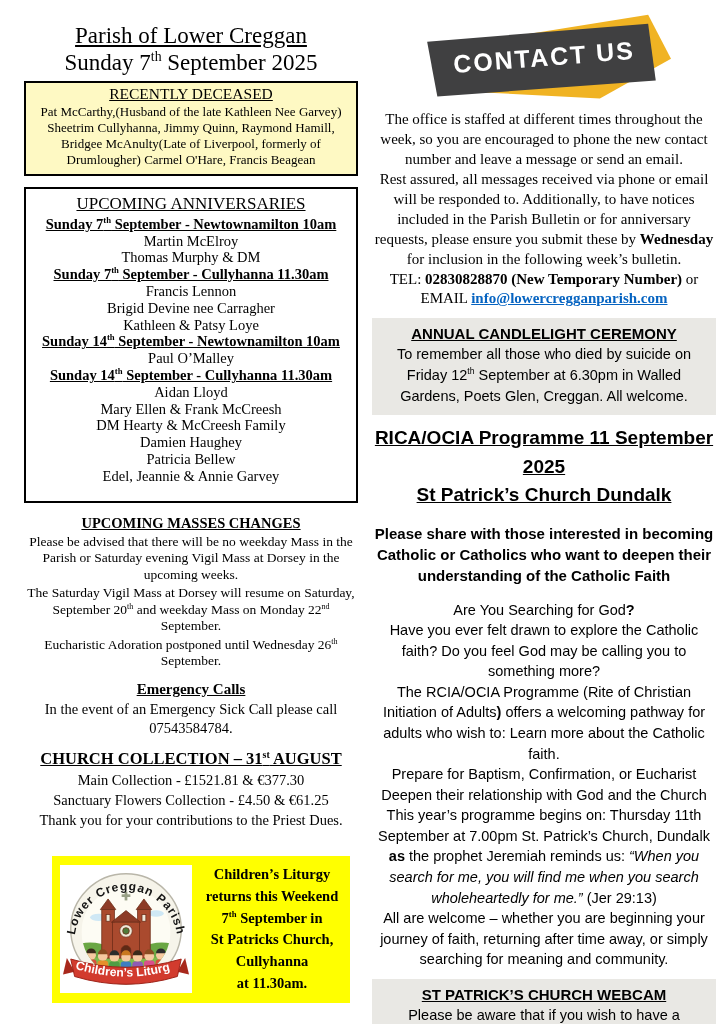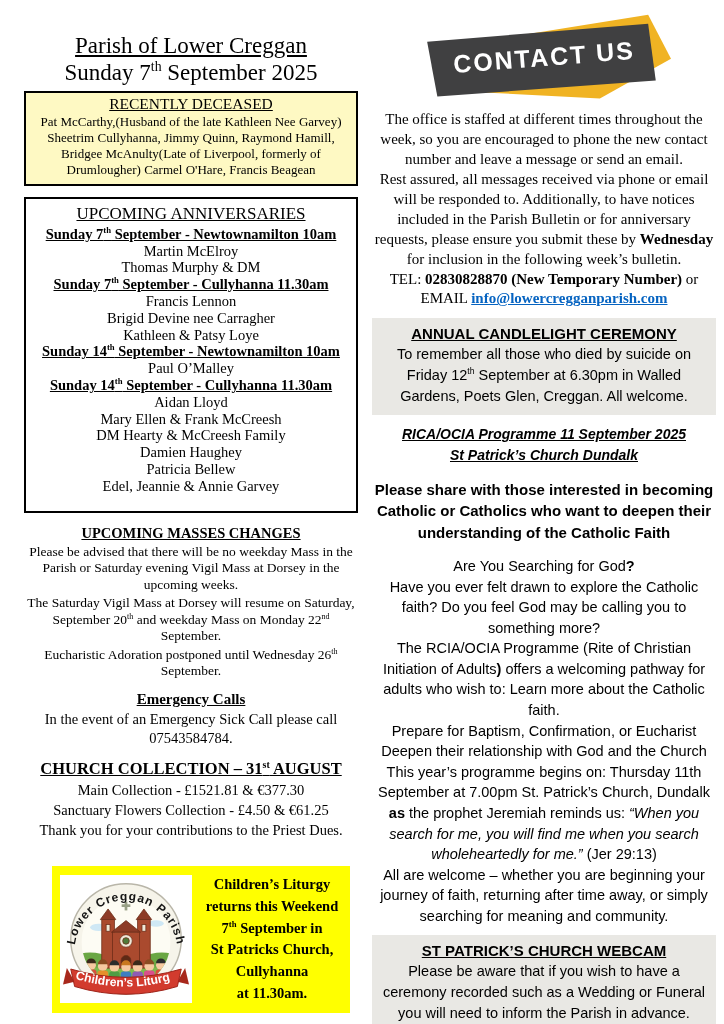--- a/index.html
+++ b/index.html
@@ -10,21 +10,21 @@
   body{background:#888;}
   .page{position:relative;width:724px;height:1024px;background:#fff;margin:0 auto;
         font-family:"Liberation Serif",serif;color:#000;overflow:hidden;}
   .u{text-decoration:underline;}
   .b{font-weight:bold;}
   .i{font-style:italic;}
   sup{font-size:0.6em;line-height:0;}
   .link{color:var(--link-blue);text-decoration:underline;font-weight:bold;}
 
   
-  .col-left{position:absolute;left:24px;top:32px;width:334px;text-align:center;}
+  .col-left{position:absolute;left:24px;top:22px;width:334px;text-align:center;}
   .h1{font-size:23px;line-height:1.18;}
   .gbox{border:2px solid #000;background:#fef9c3;padding:2px 10px 6px;margin-top:5px;}
   .rd-title{font-size:15.5px;}
   .rd-body{font-size:13px;line-height:1.22;margin-top:1px;}
   .wbox{border:2px solid #000;background:#fff;padding:5px 4px 16px;margin-top:11px;}
   .ann-title{font-size:17px;margin-bottom:2px;}
   .ann-head{font-size:14.5px;font-weight:bold;text-decoration:underline;line-height:1.16;}
   .ann-name{font-size:14.5px;line-height:1.16;}
   .tight{font-size:13px;line-height:1.3;}
   .sec{margin-top:12px;}
@@ -48,21 +48,21 @@
                clip-path:polygon(4% 33%,91% 13%,94% 76%,8% 94%);
                display:flex;align-items:center;justify-content:center;}
   .banner-text{color:#fff;font-family:"Liberation Sans",sans-serif;font-weight:bold;
                font-size:25px;letter-spacing:2px;transform:rotate(-4.5deg);}
   .office{font-size:15px;line-height:1.33;}
   .graybox{background:var(--box-gray);padding:7px 10px 9px;margin-top:9px;
            font-family:"Liberation Sans",sans-serif;}
   .graybox .gt{font-weight:bold;text-decoration:underline;font-size:15px;}
   .graybox .gb{font-size:14.5px;line-height:1.42;margin-top:2px;}
   .rica{font-family:"Liberation Sans",sans-serif;margin-top:9px;}
-  .rica-title{font-weight:bold;text-decoration:underline;font-size:14px;line-height:1.5;font-style:italic;}
+  .rica-title{font-weight:bold;text-decoration:underline;font-size:19px;line-height:1.5;}
   .rica-intro{font-weight:bold;font-size:15px;line-height:1.42;margin-top:13px;}
   .rica-body{font-size:14.5px;line-height:1.42;}
   .mt{margin-top:13px;}
 </style>
 </head>
 <body>
 
 <div class="page">
 
   <div class="col-left">

